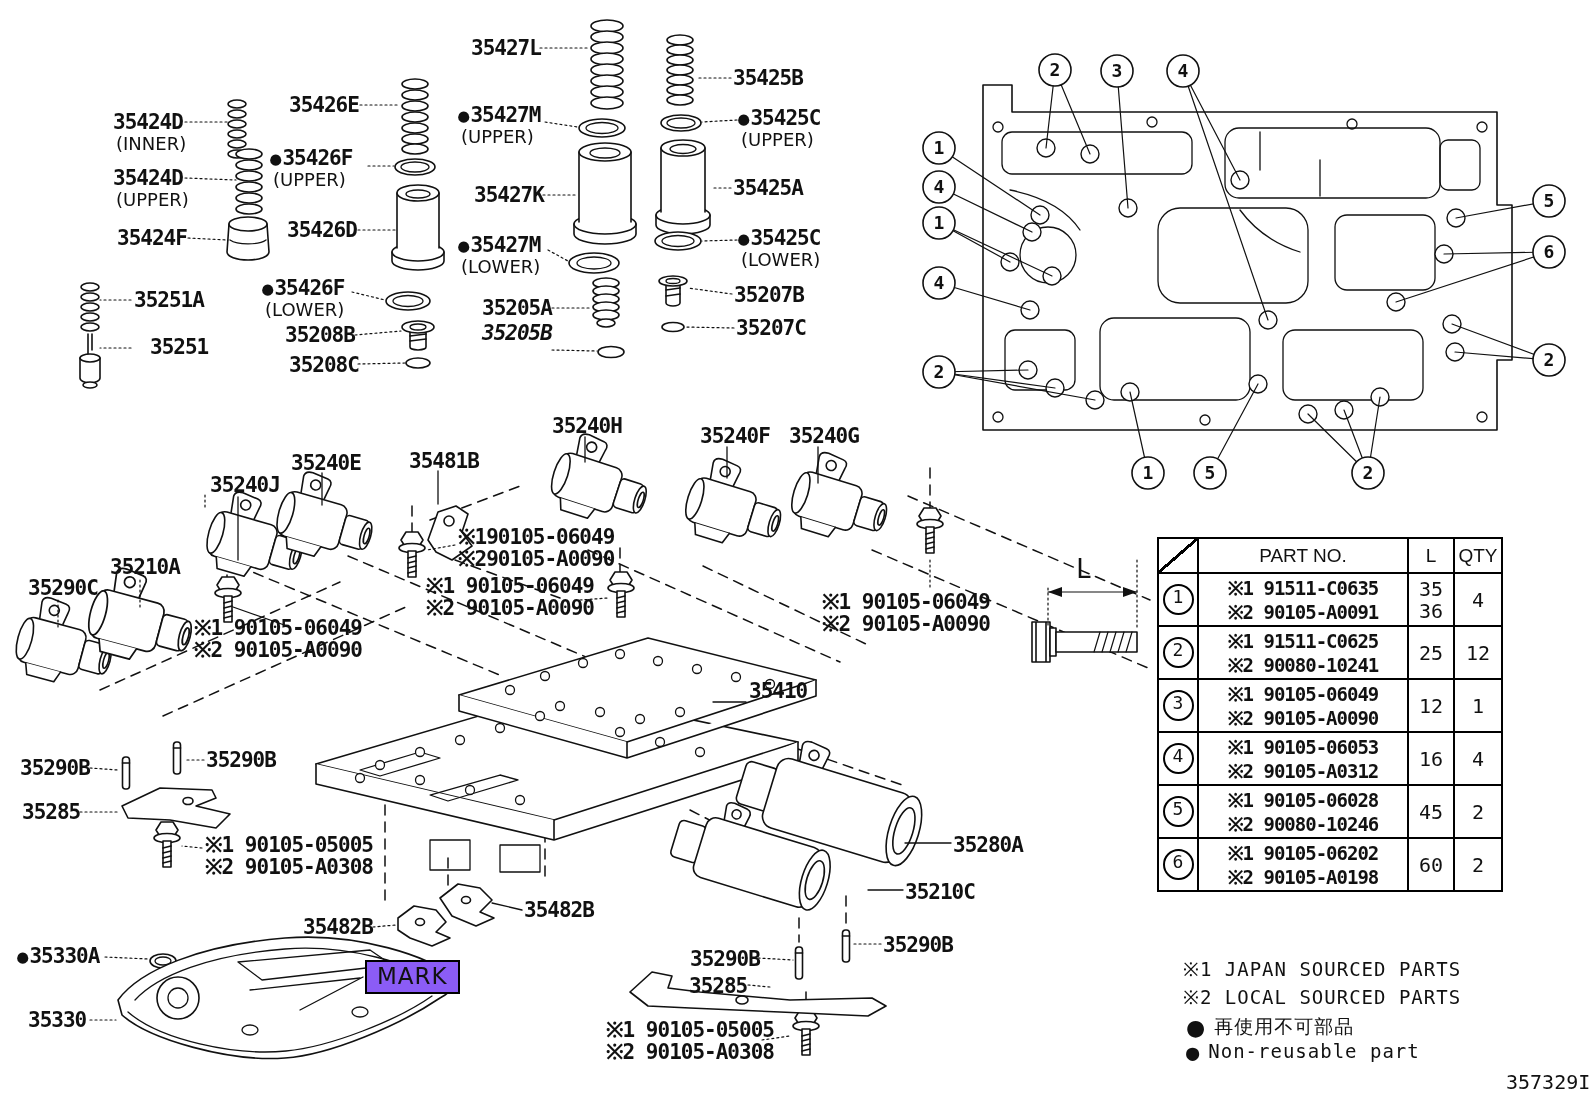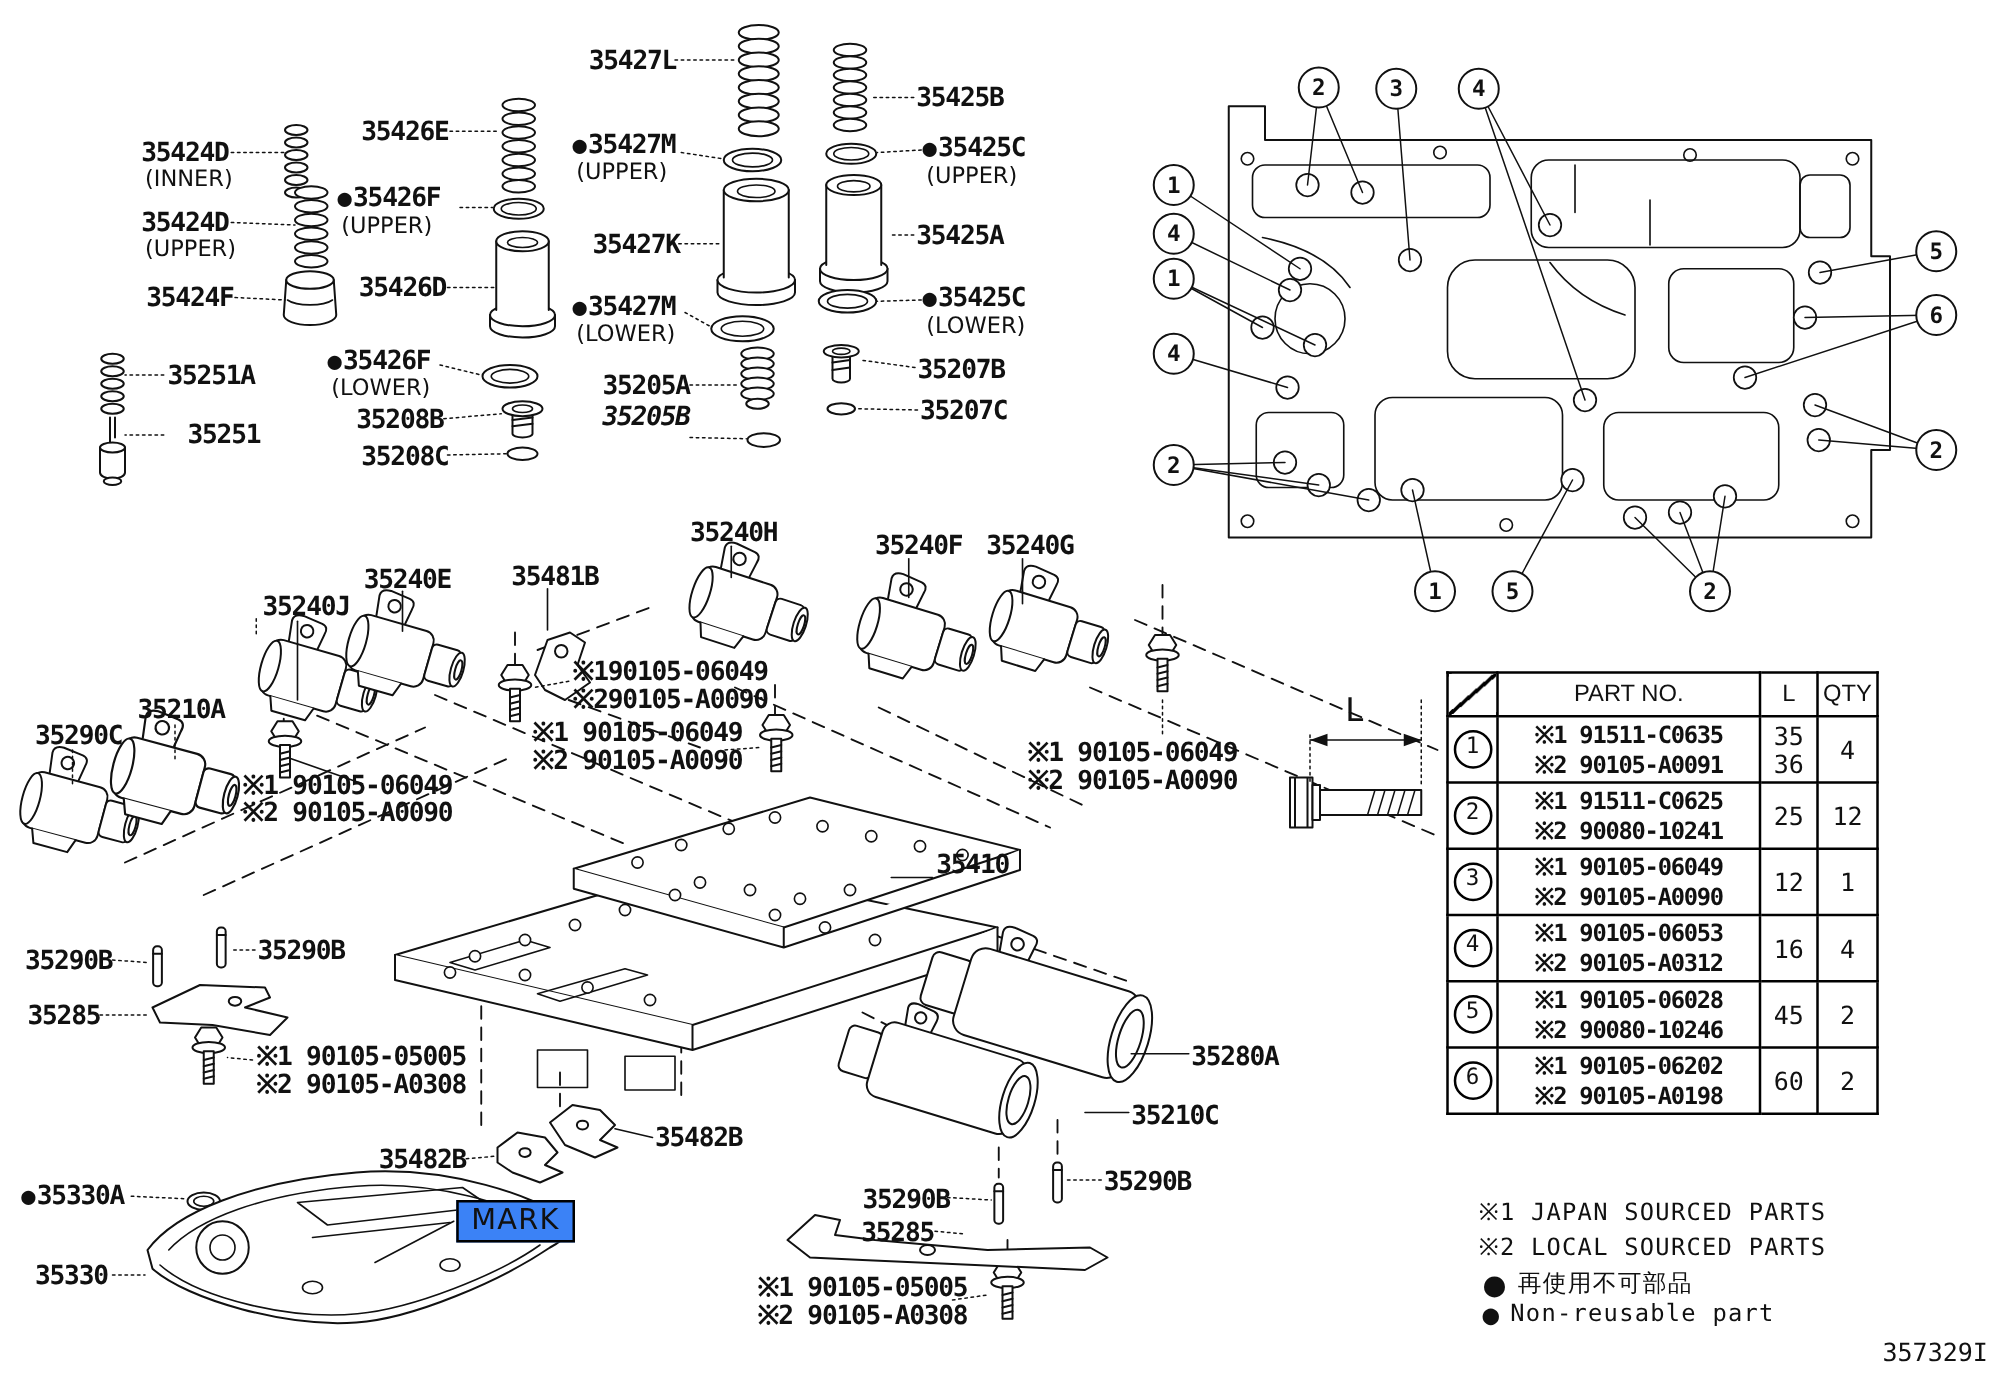--- a/index.html
+++ b/index.html
@@ -4,21 +4,21 @@
 <style>
   html,body{margin:0;padding:0;background:#fff;}
   #stage{position:relative;width:1592px;height:1099px;background:#fff;overflow:hidden;
          font-family:"DejaVu Sans Mono",monospace;color:#111;}
   #art{position:absolute;left:0;top:0;}
   .plabel{position:absolute;font:700 21px "DejaVu Sans Mono",monospace;letter-spacing:-1px;
           white-space:nowrap;line-height:22px;color:#111;}
   .plabel .sub{display:block;font:400 18px "DejaVu Sans",sans-serif;letter-spacing:0;margin-left:3px;}
   .plabel .l2{display:block;}
   .plabel .dot{font-size:19px;letter-spacing:0;margin-right:1px;}
-  .markbox{border:2px solid #000;padding:1px 10px 3px 10px;background:#3b82f6;
+  .markbox{border:2px solid #000;padding:1px 10px 3px 10px;background:#8b5cf6;
            font:400 23px "DejaVu Sans",sans-serif;letter-spacing:1px;}
   #title{position:absolute;left:966px;top:18px;font:400 21px "DejaVu Sans Mono",monospace;
          letter-spacing:3px;border-bottom:2px solid #000;padding:0 4px 5px 0;white-space:nowrap;}
   #dimL{position:absolute;left:1076px;top:554px;font:400 26px "DejaVu Sans Mono",monospace;}
   
   #ptable{position:absolute;left:1157px;top:537px;border-collapse:collapse;background:#fff;}
   #ptable th,#ptable td{border:2px solid #000;padding:0;text-align:center;vertical-align:middle;}
   #ptable th{font:400 19px "Liberation Sans",sans-serif;height:33px;}
   th.corner{width:38px;background:
      linear-gradient(to bottom right,transparent 47%,#000 47%,#000 53%,transparent 53%);}

